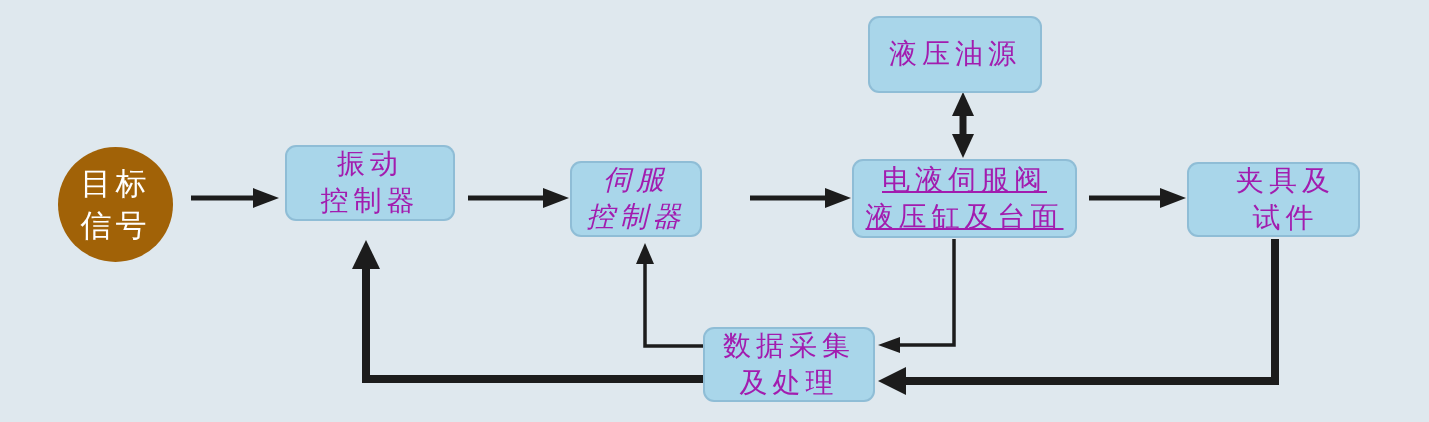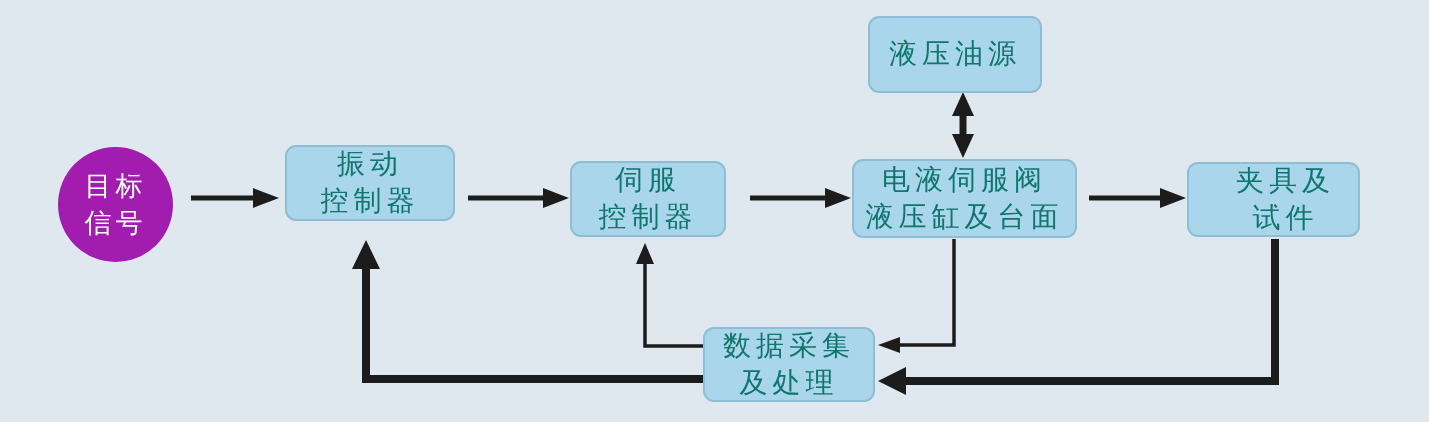--- a/index.html
+++ b/index.html
@@ -35,34 +35,34 @@
   .node {
     position: absolute;
     background: #a9d6ea;
     border: 2px solid rgba(111, 160, 190, 0.45);
     border-radius: 11px;
     box-sizing: border-box;
     display: flex;
     align-items: center;
     justify-content: center;
     text-align: center;
-    color: #0f766e;
+    color: #a21caf;
     font-size: 28px;
     font-weight: 500;
     letter-spacing: 5px;
     line-height: 1.32;
     white-space: pre-line;
   }
   .node .label { white-space: pre-line; }
   .node.circle {
-    background: #a21caf;
+    background: #a16207;
     border: none;
     border-radius: 50%;
     color: #ffffff;
-    font-size: 27px;
+    font-size: 31px;
     letter-spacing: 4px;
     line-height: 1.35;
   }
 </style>
 </head>
 <body>
 
 <div class="stage">
 
   <svg class="wires" viewBox="0 0 1429 422" xmlns="http://www.w3.org/2000/svg">
@@ -118,26 +118,26 @@
   <div class="node circle" style="left:58px; top:147px; width:115px; height:115px;">
     <span class="label">目标
 信号</span>
   </div>
 
   <div class="node" style="left:285px; top:145px; width:170px; height:76px;">
     <span class="label">振动
 控制器</span>
   </div>
 
-  <div class="node" style="left:570px; top:161px; width:156px; height:76px;">
+  <div class="node" style="left:570px; top:161px; width:132px; height:76px;font-style:italic;">
     <span class="label">伺服
 控制器</span>
   </div>
 
-  <div class="node" style="left:852px; top:159px; width:225px; height:79px;">
+  <div class="node" style="left:852px; top:159px; width:225px; height:79px;text-decoration:underline;">
     <span class="label">电液伺服阀
 液压缸及台面</span>
   </div>
 
   <div class="node" style="left:1187px; top:162px; width:173px; height:75px;padding-left:24px;">
     <span class="label">夹具及
 试件</span>
   </div>
 
   <div class="node" style="left:868px; top:16px; width:174px; height:77px;">

